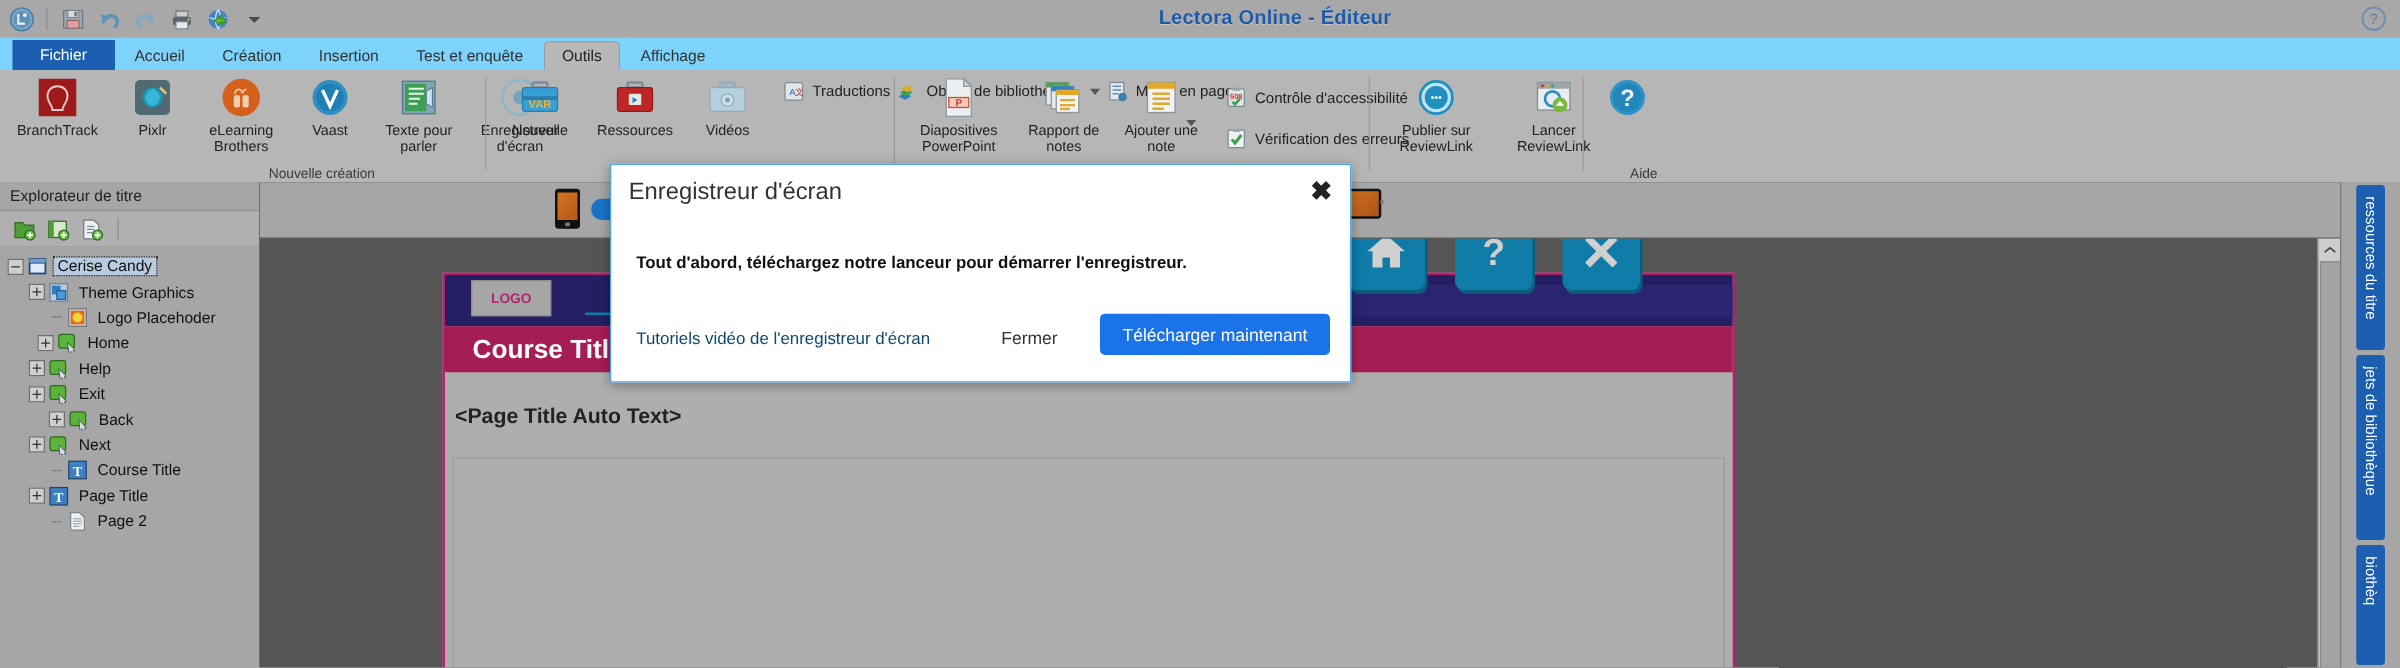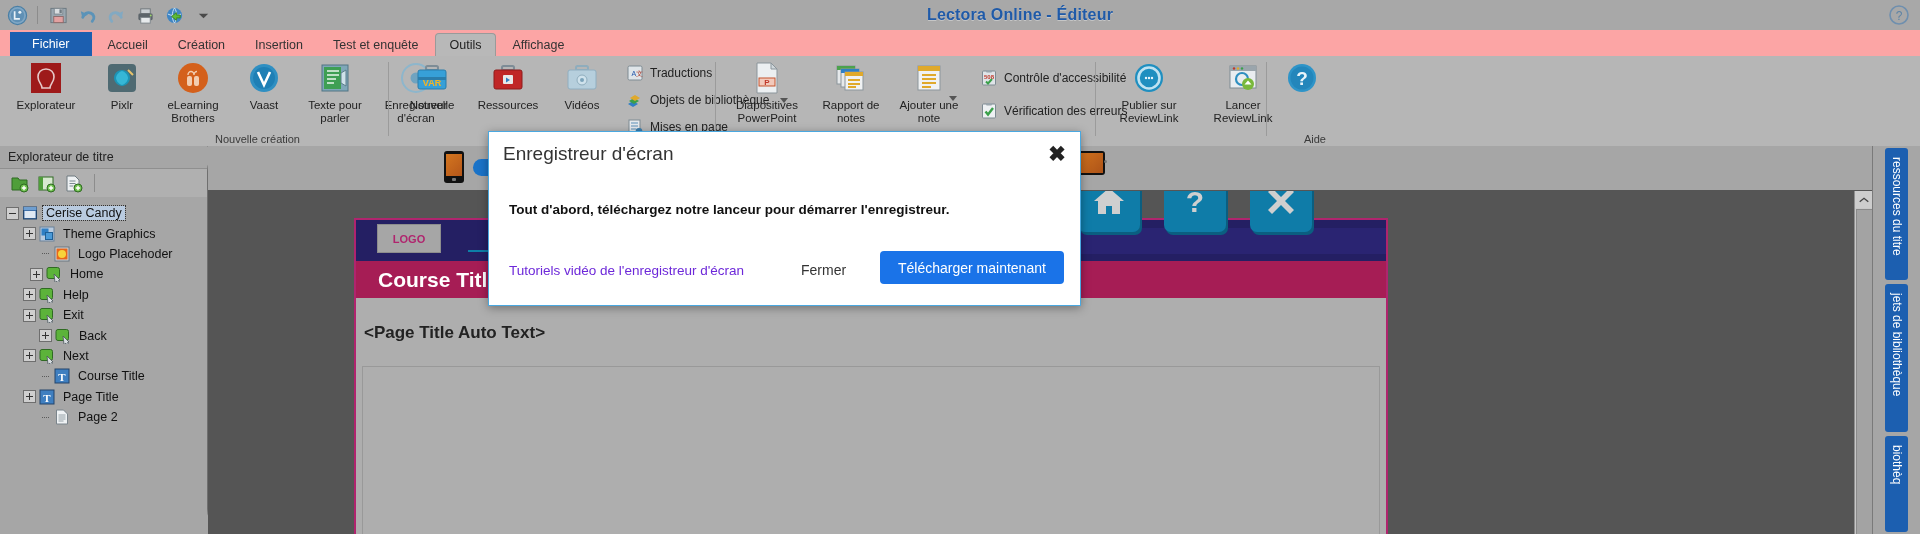--- a/index.html
+++ b/index.html
@@ -20,21 +20,21 @@
   .apptitle{
     position:absolute;left:0;top:0;width:1920px;height:30px;
     display:flex;align-items:center;justify-content:center;
     font-size:16px;font-weight:bold;color:#1f5aa8;letter-spacing:.2px;
     padding-left:120px;box-sizing:border-box;
     text-shadow:0 1px 0 rgba(255,255,255,.35);
   }
   .helpq{position:absolute;right:10px;top:4px;width:22px;height:22px;}
 
   
-  .tabs{position:absolute;left:0;top:30px;width:1920px;height:26px;background:#fca5a5;}
+  .tabs{position:absolute;left:0;top:30px;width:1920px;height:26px;background:#7dd3fc;}
   .tabstrip{position:absolute;left:10px;top:0;height:26px;display:flex;align-items:flex-end;}
   .tab{
     height:22px;line-height:22px;padding:0 14px;font-size:12.5px;color:#333;
     border-top-left-radius:4px;border-top-right-radius:4px;margin-right:2px;white-space:nowrap;
   }
   .tab.file{background:#1c5fb0;color:#fff;padding:0 22px;border-radius:0;height:24px;line-height:24px;}
   .tab.active{background:#b8b8b8;border:1px solid #9a9a9a;border-bottom:none;color:#222;}
 
   
   .ribbon{position:absolute;left:0;top:56px;width:1920px;height:90px;background:#b6b6b6;border-bottom:1px solid #8f8f8f;}
@@ -47,21 +47,21 @@
   }
   .bigbtn .ic{width:36px;height:36px;margin-bottom:3px;display:block;}
   .bigbtn .lbl{max-width:72px;}
   .smallrow{display:flex;align-items:center;gap:6px;height:22px;font-size:12px;color:#222;}
   .smallrow .ic{width:18px;height:18px;flex:none;}
   .caret{width:0;height:0;border-left:4px solid transparent;border-right:4px solid transparent;border-top:5px solid #555;margin-left:5px;}
   .grouplabel{position:absolute;bottom:1px;font-size:11px;color:#3a3a3a;text-align:right;}
   .collapse{position:absolute;right:8px;top:120px;width:18px;height:18px;}
 
   
-  .leftpanel{position:absolute;left:0;top:146px;width:207px;height:388px;background:#a6a6a6;border-right:1px solid #6f6f6f;border-radius:25px;}
+  .leftpanel{position:absolute;left:0;top:146px;width:207px;height:388px;background:#a6a6a6;border-right:1px solid #6f6f6f;}
   .lp-title{height:22px;line-height:22px;padding-left:8px;font-size:12.5px;color:#222;background:#a6a6a6;border-bottom:1px solid #8f8f8f;}
   .lp-toolbar{height:28px;display:flex;align-items:center;gap:8px;padding-left:10px;background:#b0b0b0;border-bottom:1px solid #8a8a8a;}
   .lp-toolbar .ic{width:19px;height:19px;}
   .lp-tb-sep{width:1px;height:18px;background:#8c8c8c;margin-left:3px;}
   .tree{position:absolute;left:0;top:51px;right:0;bottom:0;background:#a6a6a6;padding-top:6px;overflow:hidden;}
   .trow{height:20.4px;display:flex;align-items:center;font-size:12.5px;color:#111;white-space:nowrap;position:relative;}
   .tnode{width:11px;height:11px;border:1px solid #6e6e6e;background:#cfcfcf;display:flex;align-items:center;justify-content:center;flex:none;position:relative;}
   .tnode:before{content:"";position:absolute;width:7px;height:1px;background:#333;}
   .tnode.plus:after{content:"";position:absolute;width:1px;height:7px;background:#333;}
   .tdot{width:11px;height:11px;flex:none;position:relative;}
@@ -105,21 +105,21 @@
   .vtab{width:23px;margin:0 auto 4px;background:#1c5fb0;color:#fff;font-size:12px;
         writing-mode:vertical-rl;text-orientation:mixed;padding:9px 4px;box-sizing:border-box;
         border-radius:3px;white-space:nowrap;overflow:hidden;}
 
   
   .overlay{position:absolute;left:488px;top:131px;width:593px;height:175px;}
   .modal{position:absolute;inset:0;background:#fff;border:1px solid #4aa8e0;box-shadow:0 2px 9px rgba(0,0,0,.35);}
   .modal-title{position:absolute;left:14px;top:11px;font-size:19px;color:#333;}
   .modal-close{position:absolute;right:13px;top:11px;width:20px;height:20px;display:flex;align-items:center;justify-content:center;font-size:21px;color:#222;line-height:1;font-weight:bold;}
   .modal-msg{position:absolute;left:20px;top:70px;font-size:13.5px;font-weight:bold;color:#111;}
-  .modal-link{position:absolute;left:20px;top:131px;font-size:13.5px;color:#6d28d9;}
+  .modal-link{position:absolute;left:20px;top:131px;font-size:13.5px;color:#0c4a6e;}
   .modal-cancel{position:absolute;left:312px;top:130px;font-size:14px;color:#333;}
   .modal-ok{position:absolute;left:391px;top:119px;height:33px;padding:0 18px;background:#1a73e8;color:#fff;
             font-size:14px;border-radius:4px;display:flex;align-items:center;justify-content:center;}
 </style>
 </head>
 <body>
 
 <div class="app">
 
   <div class="titlebar">
@@ -200,21 +200,21 @@
   <div class="ribbon">
 
     <div class="rgroup" style="left:4px;">
       <div class="bigbtn" style="width:72px">
         <span class="ic">
           <svg viewBox="0 0 36 36" width="36" height="36">
             <rect x="3" y="3" width="30" height="30" fill="#9e1a1a"></rect>
             <path d="M18 9c5 0 8 3.5 8 8c0 5-4 7-4 11h-8c0-4-4-6-4-11c0-4.5 3-8 8-8z" fill="none" stroke="#e6c9c9" stroke-width="1.6"></path>
           </svg>
         </span>
-        <span class="lbl">Explorateur</span>
+        <span class="lbl">BranchTrack</span>
       </div>
       <div class="bigbtn" style="width:56px">
         <span class="ic">
           <svg viewBox="0 0 36 36" width="36" height="36">
             <rect x="4" y="4" width="28" height="28" rx="4" fill="#4f6a72"></rect>
             <path d="M18 10c-5 0-8 4-8 8s4 8 8 8s8-4 8-8s-3-8-8-8z" fill="#1d94b5"></path>
             <path d="M18 11c-4 1-6 5-6 7s2 6 6 7c4-1 6-5 6-7s-2-6-6-7z" fill="#36b7d6"></path>
             <path d="M24 10l5 5" stroke="#e8c36a" stroke-width="2"></path>
           </svg>
         </span>
@@ -296,21 +296,21 @@
           <svg viewBox="0 0 36 36" width="36" height="36">
             <rect x="12" y="6" width="12" height="4" rx="1.5" fill="none" stroke="#8fadbd" stroke-width="2"></rect>
             <rect x="4" y="10" width="28" height="19" rx="2" fill="#b6cfdd" stroke="#90aec0"></rect>
             <circle cx="18" cy="20" r="5" fill="#cfe2ec" stroke="#8fadbd"></circle>
             <circle cx="18" cy="20" r="2" fill="#7ba3bb"></circle>
           </svg>
         </span>
         <span class="lbl">Vidéos</span>
       </div>
 
-      <div style="margin-left:10px;padding-top:6px;display:flex;flex-direction:column;gap:5px;">
+      <div style="margin-left:10px;padding-top:6px;display:flex;flex-direction:row;gap:5px;">
         <div class="smallrow">
           <span class="ic">
             <svg viewBox="0 0 18 18" width="18" height="18">
               <rect x="2" y="2" width="14" height="14" rx="1.5" fill="#dfe5e9" stroke="#7e8b93"></rect>
               <text x="5.5" y="12" font-size="7" fill="#2255aa" font-family="Liberation Sans, sans-serif">A</text>
               <text x="10" y="12" font-size="7" fill="#aa3322" font-family="Liberation Sans, sans-serif">文</text>
             </svg>
           </span>
           <span>Traductions</span>
         </div>

